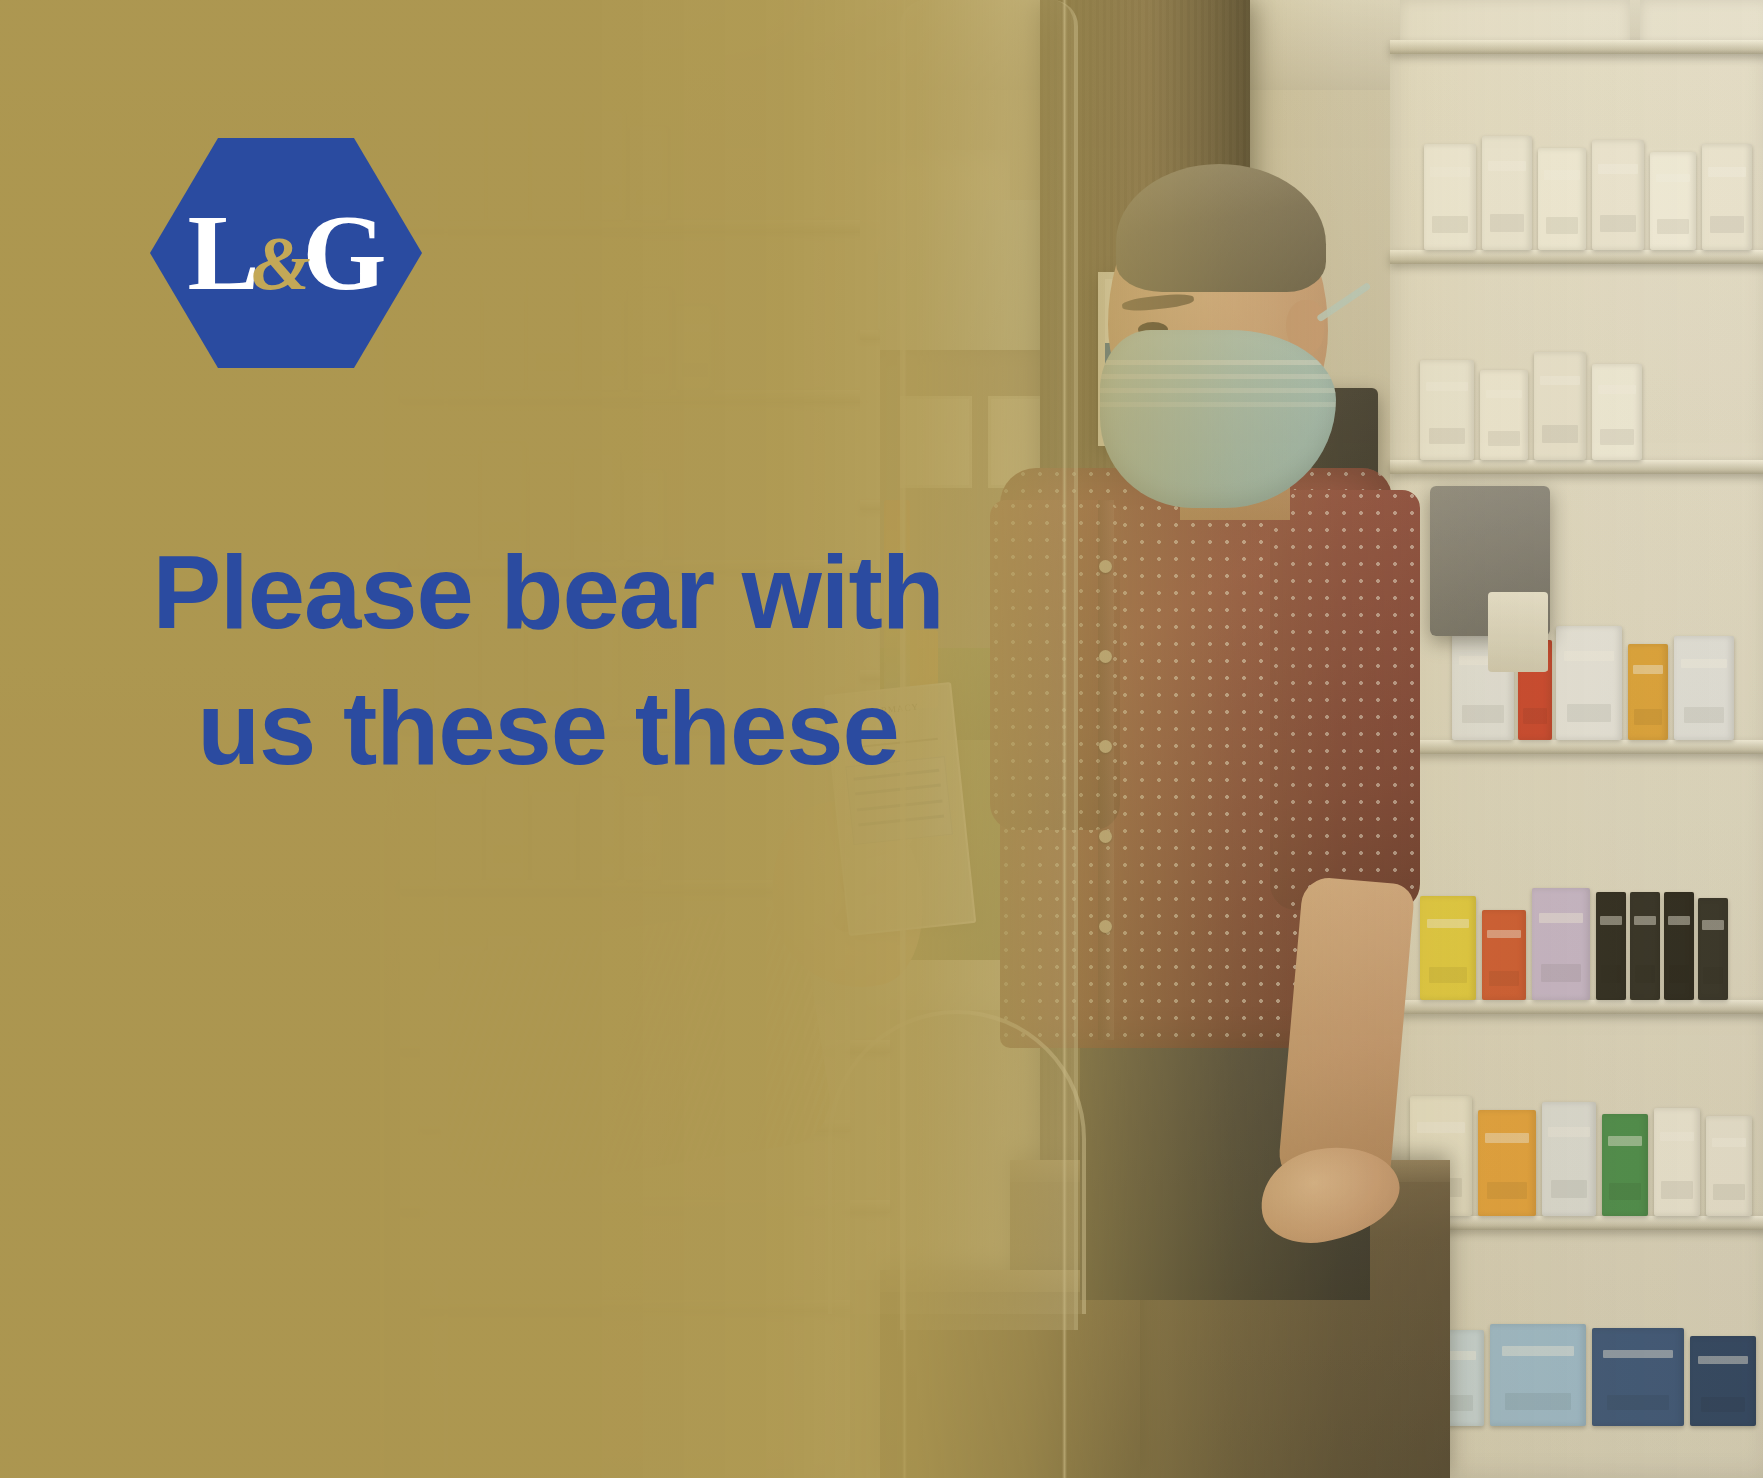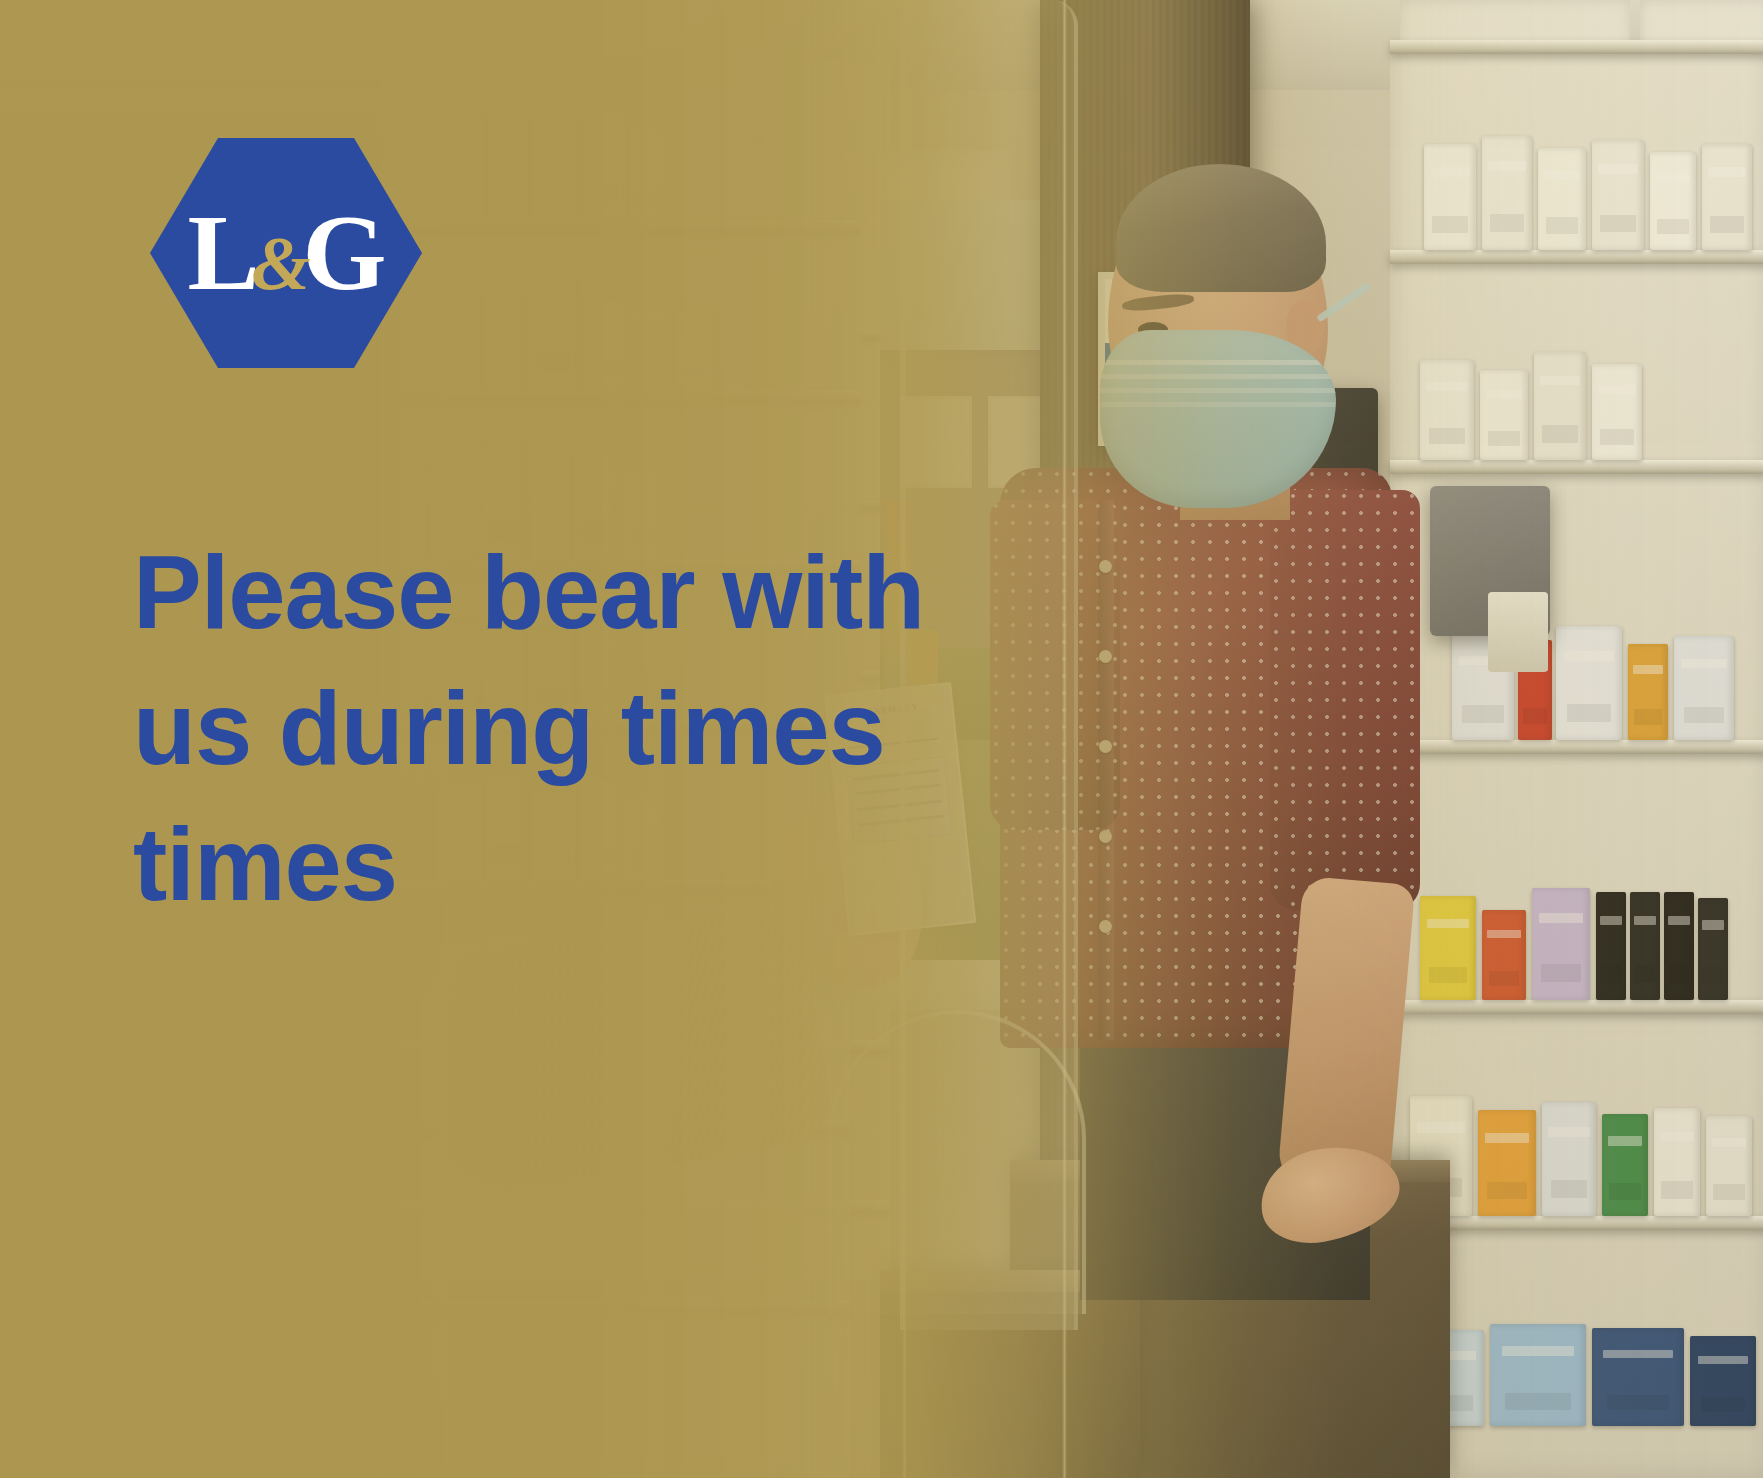--- a/index.html
+++ b/index.html
@@ -361,20 +361,21 @@
     left:133px;
     top:525px;
     width: 830px;
     color:#2b4ba0;
     font-family:"Liberation Sans Narrow","Liberation Sans", sans-serif;
     font-weight:700;
     font-size:103px;
     line-height:1.32;
     letter-spacing:-1px;
     text-rendering: optimizeLegibility;
+    text-align: center;
   }
   .headline .ln { display:block; white-space:nowrap; }
 </style>
 </head>
 <body>
 
 <div id="stage">
 
   <div class="photo">
 
@@ -604,17 +605,16 @@
     <div class="logo-hex"></div>
     <div class="logo-text">
       <span class="logo-l">L</span>
         <span class="logo-amp">&amp;</span>
         <span class="logo-g">G</span>
     </div>
   </div>
 
   <div class="headline">
     <span class="ln">Please bear with</span>
-    <span class="ln">us during times</span>
-    <span class="ln">times</span>
+    <span class="ln">us these these</span>
   </div>
 
 </div>
 
 </body></html>

